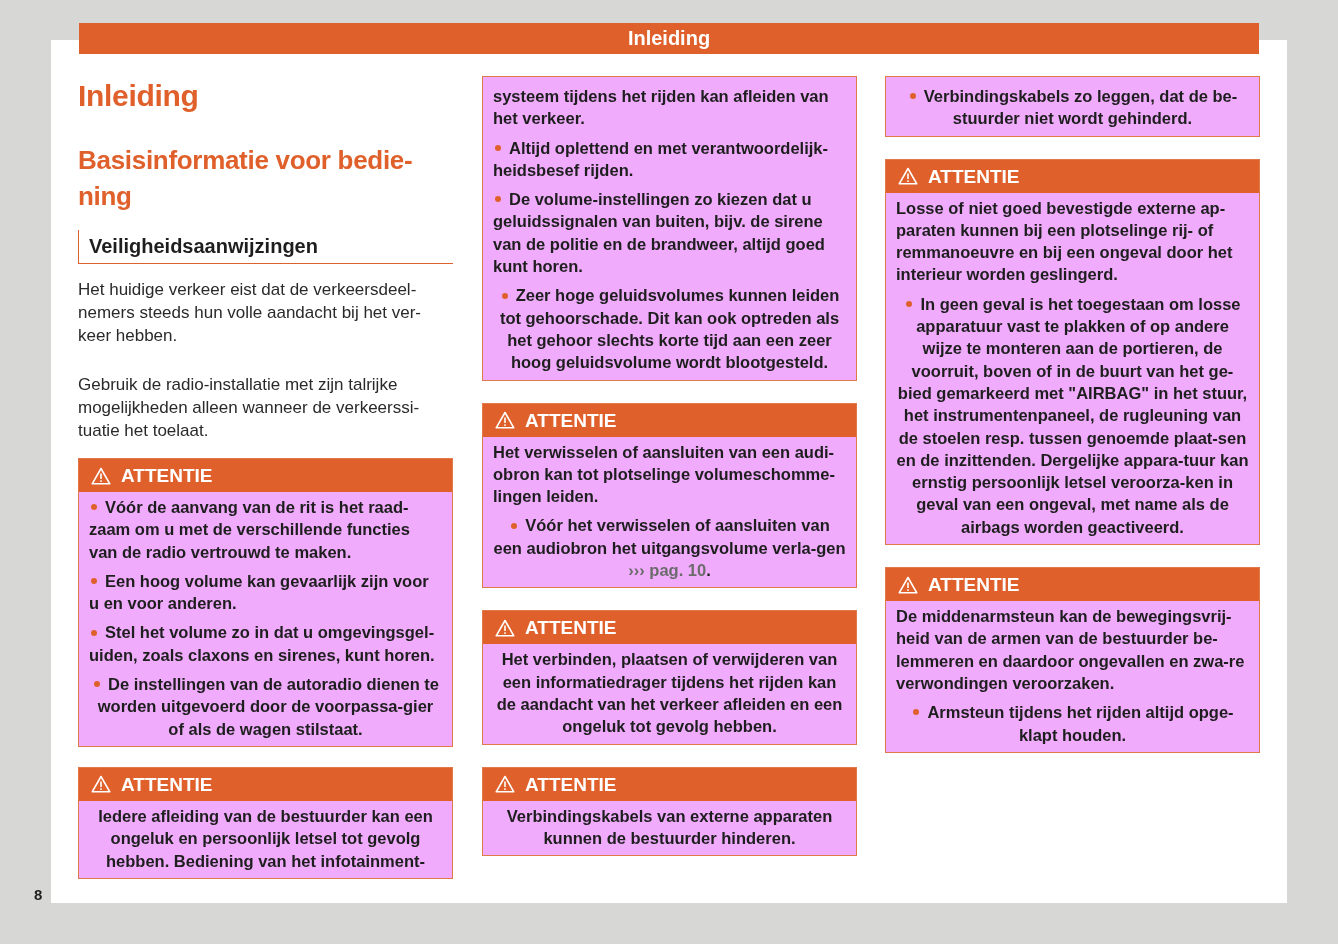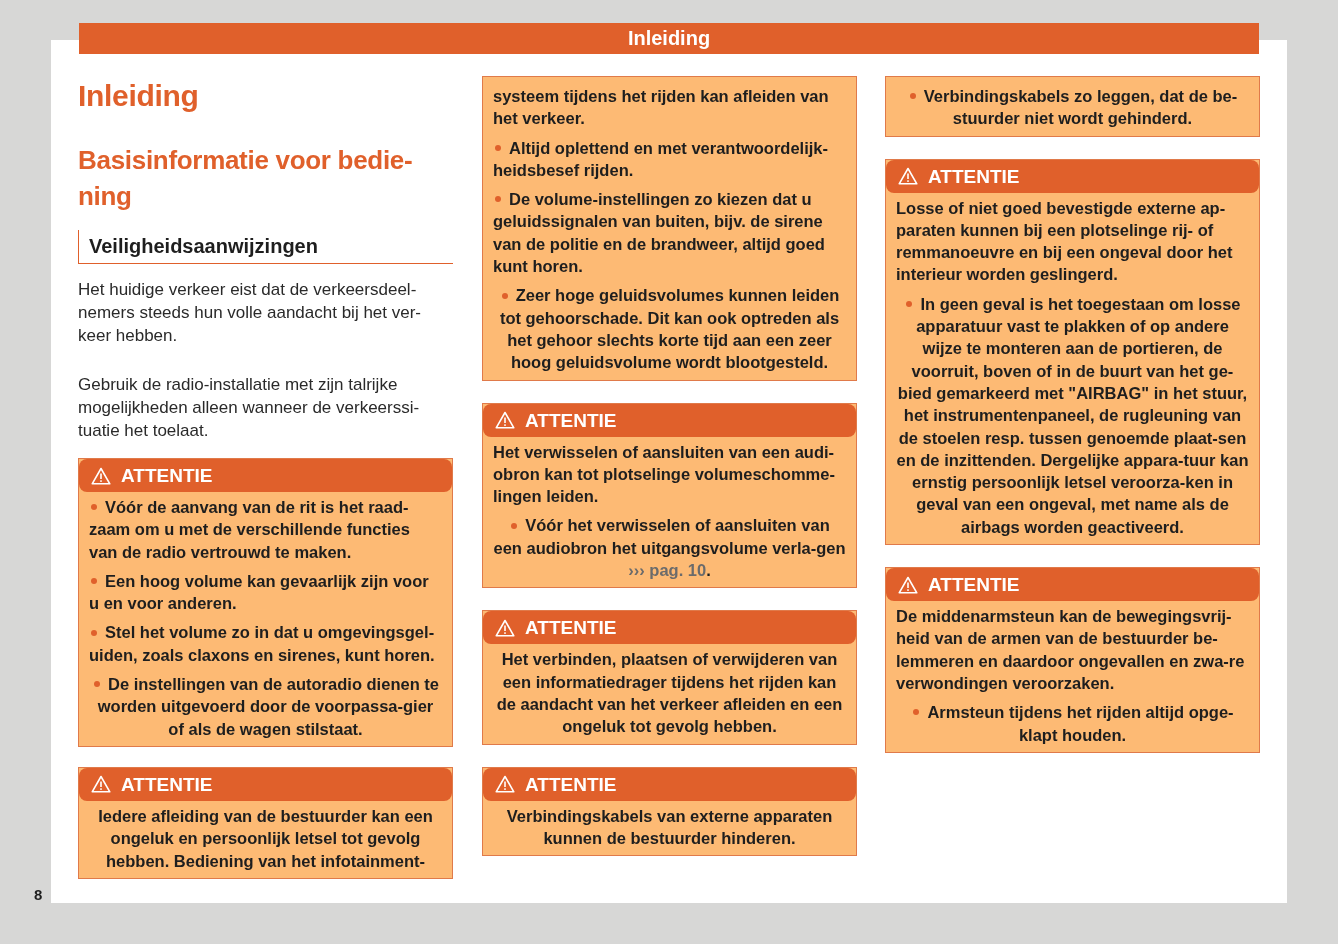--- a/index.html
+++ b/index.html
@@ -55,29 +55,29 @@
   }
   p.body {
     margin: 14px 0 0 0;
     font-size: 17px; line-height: 23px;
     color: #2a2a2a;
   }
   p.body + p.body { margin-top: 26px; }
 
   .warn {
     border: 1.5px solid #e07a4a;
-    background: #fdba74;
+    background: #f0abfc;
     margin-top: 18px;
   }
   .warn-head {
     background: #e0602b; color: #ffffff;
     height: 33px; line-height: 33px;
     font-weight: bold; font-size: 19px;
     padding-left: 12px;
-    display: flex; align-items: center; border-radius: 8px;
+    display: flex; align-items: center;
   }
   .warn-head .tri { width: 20px; height: 18px; margin-right: 10px; }
   .warn-body { padding: 4px 10px 6px 10px; }
   .warn-body p {
     margin: 0 0 7px 0;
     font-size: 16.5px; line-height: 22.3px; font-weight: bold;
     color: #1e1e1e;
   }
   .warn-body p:last-child { margin-bottom: 0; text-align: center; }
   .bullet {

